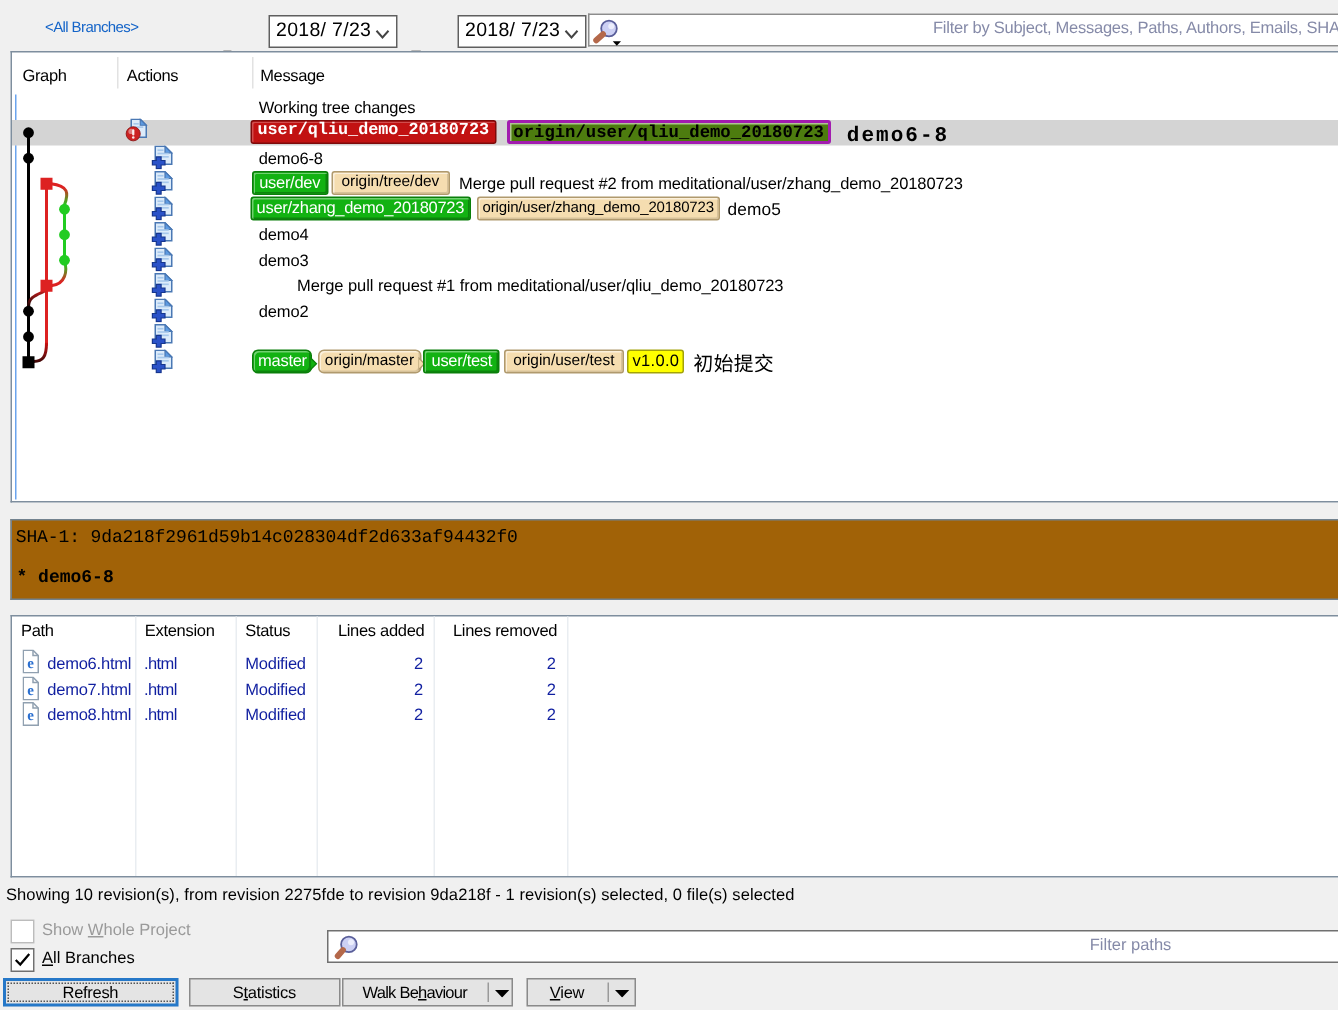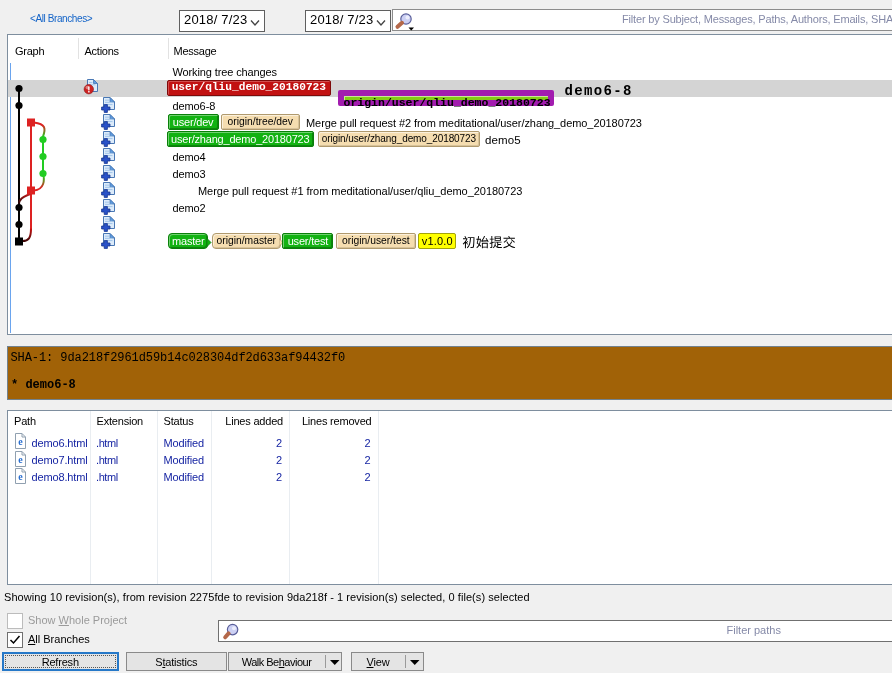--- a/index.html
+++ b/index.html
@@ -15,21 +15,21 @@
 #topfilter .ph { position:absolute; left:229px; top:3px; color:#858aa8; font-size:11px; letter-spacing:-0.17px; white-space:nowrap; }
 
 
 #revlist { left:7px; top:34px; width:885px; height:301px; background:#fff; border:1px solid #7e8e9e; border-right:none; }
 .hcell { top:10px; font-size:11px; letter-spacing:-0.25px; color:#000; }
 .hsep { position:absolute; top:3px; height:21px; width:1px; background:#e2e2e2; }
 .tag { position:absolute; height:15.6px; font-size:11px; line-height:14px; text-align:center; white-space:nowrap; letter-spacing:-0.2px; }
 .tGreen { background:#12b212; border:1px solid #0a7f0a; color:#fff; box-shadow:inset 1px 1px 0 rgba(255,255,255,0.4), inset -1px -1px 0 rgba(0,0,0,0.25); }
 .tTan { background:#f5ddb0; border:1px solid #b09a6e; color:#000; font-size:10.3px; letter-spacing:0; box-shadow:inset 1px 1px 0 rgba(255,255,255,0.55), inset -1px -1px 0 rgba(0,0,0,0.12); }
 .tRed { background:#c21212; border:1px solid #7e0a0a; color:#fff; font-family:"Liberation Mono",monospace; font-weight:bold; font-size:11.2px; line-height:13.5px; letter-spacing:0; box-shadow:inset 1px 1px 0 rgba(255,255,255,0.25); }
-.tTanB { background:#84cc16; border:6px solid #a21caf; color:#000; font-family:"Liberation Mono",monospace; font-weight:bold; font-size:11.5px; line-height:13.5px; letter-spacing:0; box-shadow:inset 1px 1px 0 rgba(255,255,255,0.55);margin-top:10px; }
+.tTanB { background:#4d7c0f; border:2px solid #a21caf; color:#000; font-family:"Liberation Mono",monospace; font-weight:bold; font-size:11.5px; line-height:13.5px; letter-spacing:0; box-shadow:inset 1px 1px 0 rgba(255,255,255,0.55); }
 .tYellow { background:#ffff00; border:1px solid #a3a309; color:#000; letter-spacing:0.2px; }
 
 
 #shabox { left:7px; top:346px; width:885px; height:53.5px; background:#a16207; border:1px solid #72828f; border-right:none; font-family:"Liberation Mono",monospace; }
 
 
 #filelist { left:7px; top:410px; width:885px; height:175px; background:#fff; border:1px solid #7e8e9e; border-right:none; }
 .fgrid { position:absolute; top:0; bottom:0; width:1px; background:#e9edf1; }
 .fhead { position:absolute; top:3.5px; font-size:11px; letter-spacing:-0.2px; color:#000; }
 .frow { font-size:11px; color:#101fa0; letter-spacing:-0.15px; }

